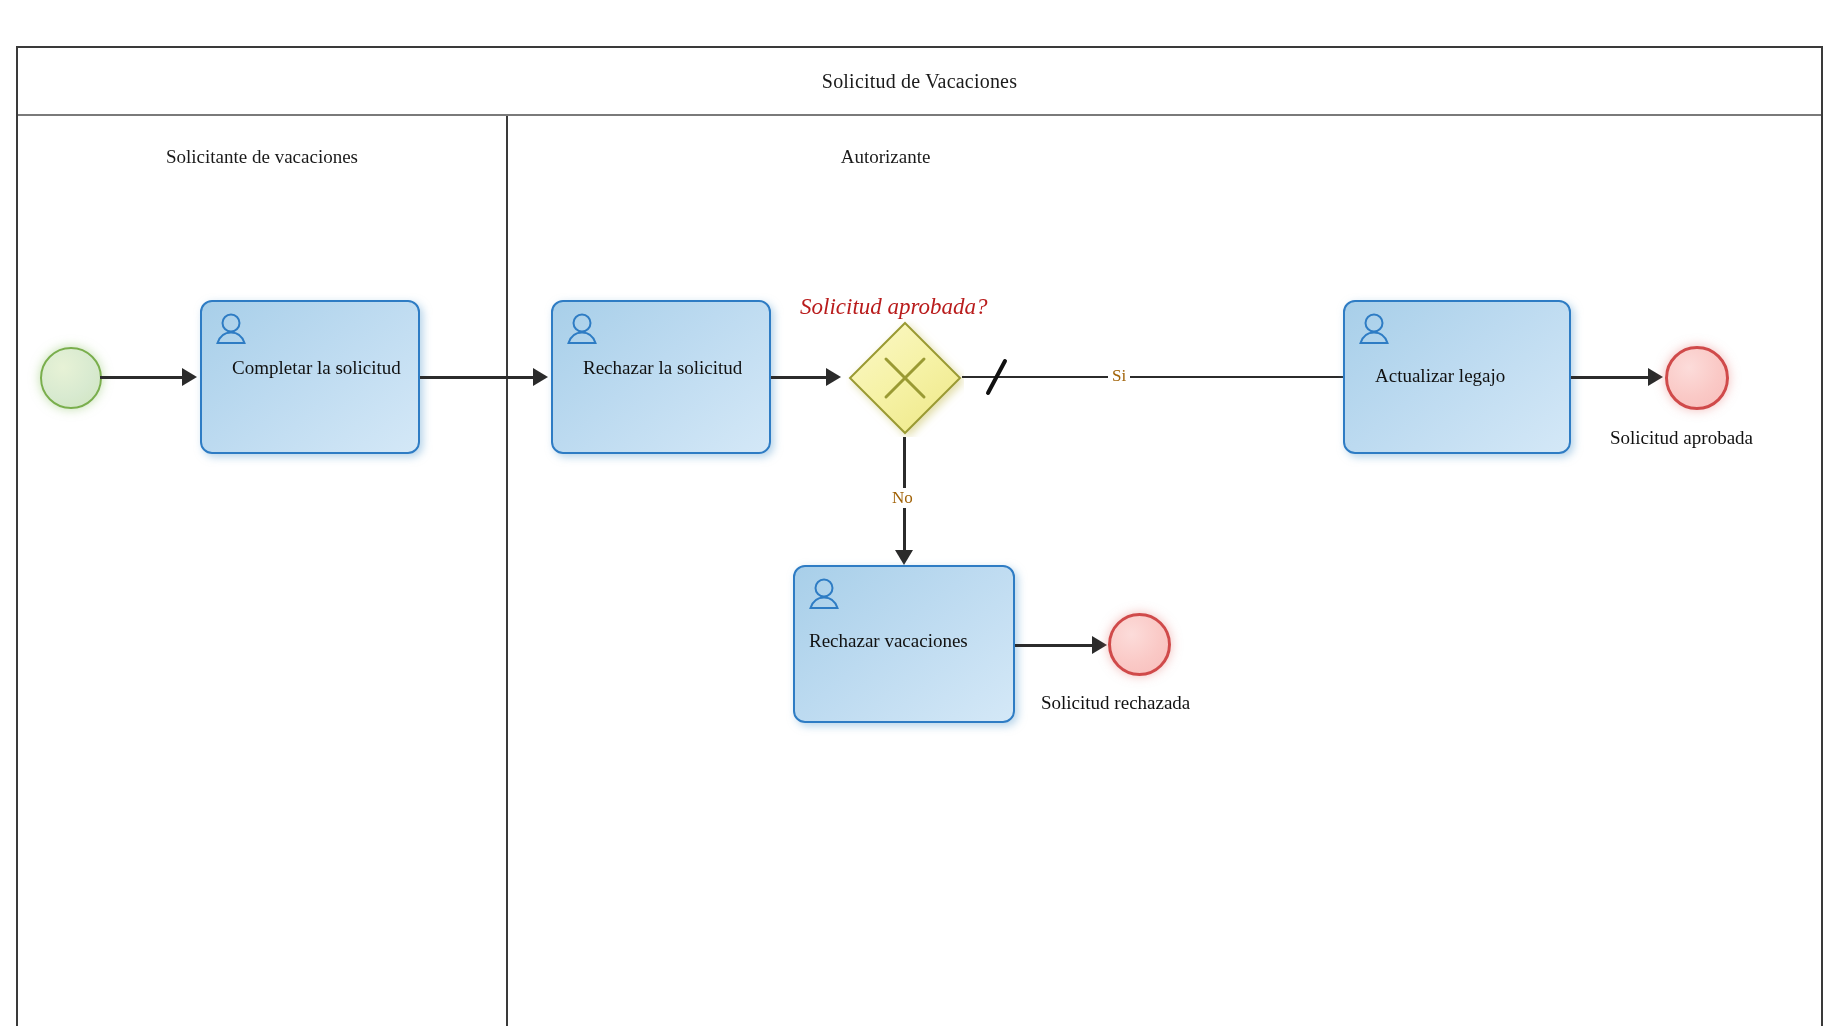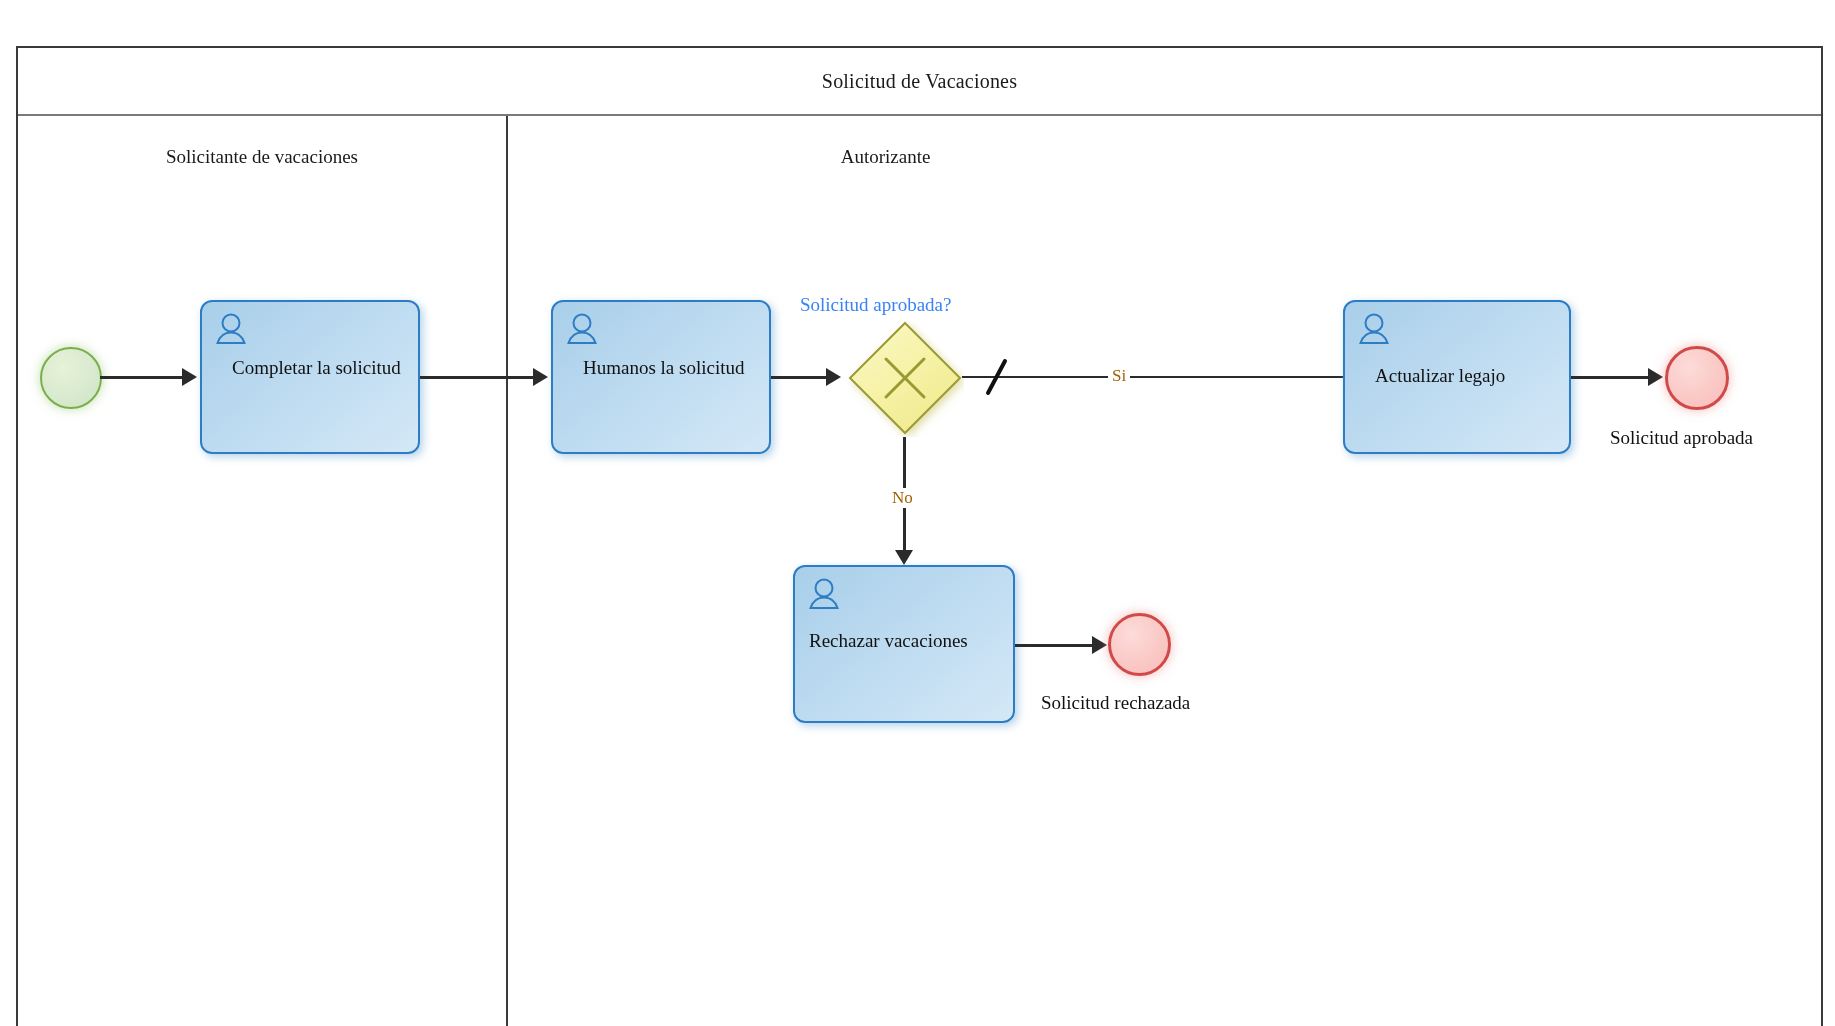--- a/index.html
+++ b/index.html
@@ -53,21 +53,21 @@
   }
   .event.end{
     border:3px solid #d04a4a;
     background:radial-gradient(circle at 36% 32%,#fcdcda 0%,#fac9c6 55%,#f8bdbb 100%);
     box-shadow:0 0 11px rgba(230,120,115,.5);
   }
 
   
   .gateway{position:absolute;}
   .gw-label{
-    position:absolute;font-size:19px;color:#3b82f6;white-space:nowrap;
+    position:absolute;font-size:23px;color:#b91c1c;white-space:nowrap;font-style:italic;
   }
 
   
   .conn{position:absolute;background:#2b2b2b;}
   .conn.h{height:3px;}
   .conn.v{width:3px;}
   .arrow{position:absolute;width:0;height:0;}
   .arrow.right{border-top:9px solid transparent;border-bottom:9px solid transparent;border-left:15px solid #2b2b2b;}
   .arrow.down{border-left:9px solid transparent;border-right:9px solid transparent;border-top:15px solid #2b2b2b;}
 
@@ -115,21 +115,21 @@
     <div class="arrow right" style="left:533px;top:368px;"></div>
 
     <div class="task" style="left:551px;top:300px;width:220px;height:154px;">
       <span class="ico">
         <svg viewBox="0 0 34 34" width="34" height="34">
           <circle cx="17" cy="11" r="8.5" fill="none" stroke="#2e7cc4" stroke-width="2"></circle>
           <path d="M3.5 31 C6 23.5 11.5 20.5 17 20.5 C22.5 20.5 28 23.5 30.5 31 Z" fill="none" stroke="#2e7cc4" stroke-width="2"></path>
           <line x1="3" y1="31" x2="31" y2="31" stroke="#2e7cc4" stroke-width="2"></line>
         </svg>
       </span>
-      <span class="tlabel">Humanos la solicitud</span>
+      <span class="tlabel">Rechazar la solicitud</span>
     </div>
 
     <div class="conn h" style="left:771px;top:376px;width:58px;"></div>
     <div class="arrow right" style="left:826px;top:368px;"></div>
 
     <div class="gw-label" style="left:800px;top:294px;">Solicitud aprobada?</div>
     <div class="gateway" style="left:846px;top:319px;width:118px;height:118px;">
       <svg width="118" height="118" viewBox="0 0 118 118">
         <defs>
           <linearGradient id="gwg" x1="0" y1="0" x2="0.75" y2="1">

